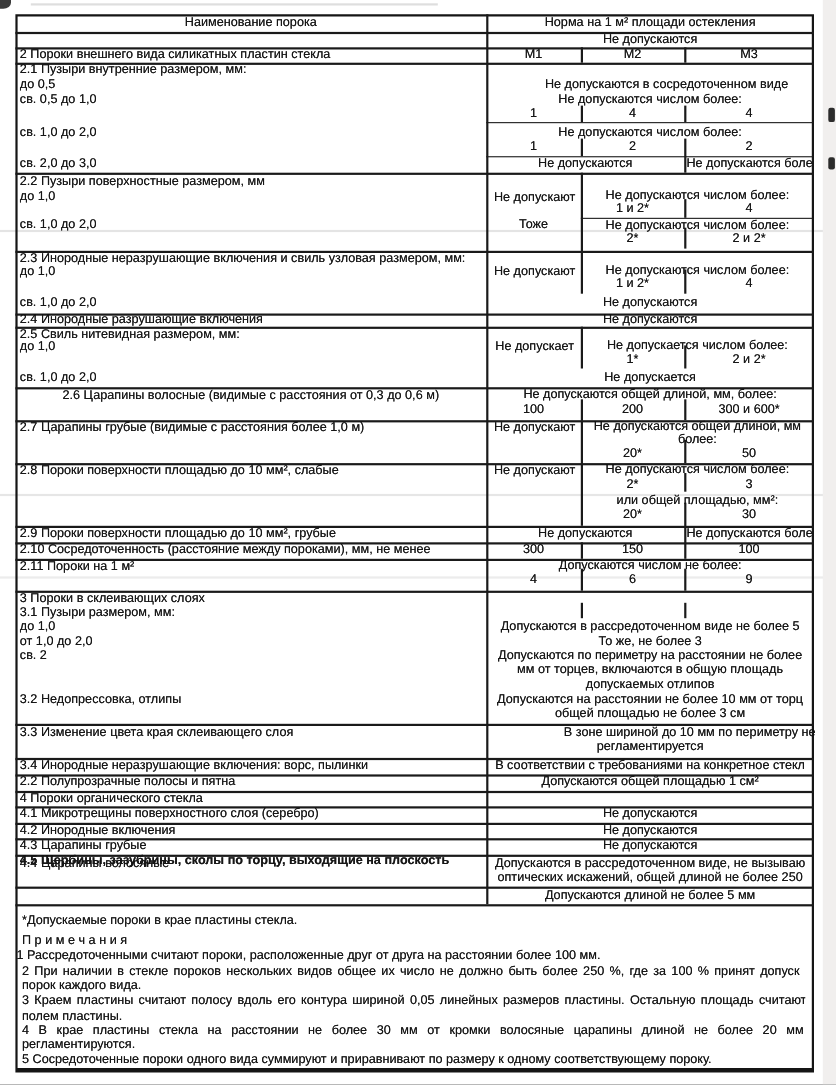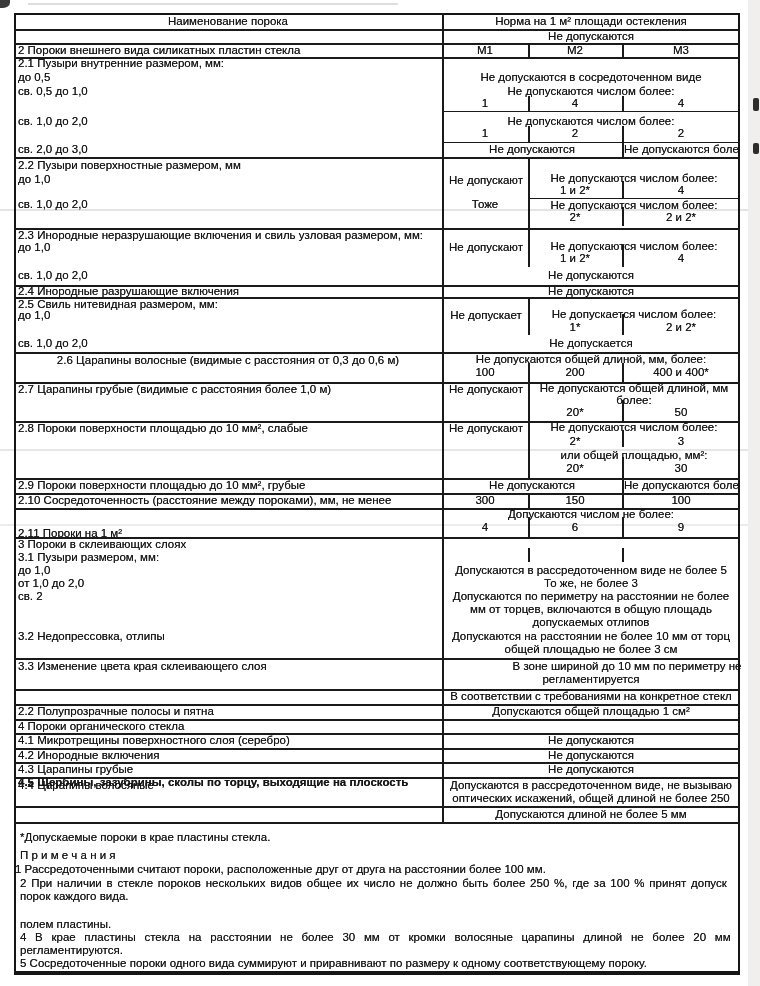--- a/index.html
+++ b/index.html
@@ -91,21 +91,21 @@
   <div class="t" style="left:18px;top:44px;width:420px;">2 Пороки внешнего вида силикатных пластин стекла</div>
   <div class="t c" style="left:444px;top:44px;width:82px;">М1</div>
   <div class="t c" style="left:530px;top:44px;width:90px;">М2</div>
   <div class="t c" style="left:624px;top:44px;width:114px;">М3</div>
 
   <div class="t" style="left:18px;top:57px;width:420px;">2.1 Пузыри внутренние размером, мм:</div>
   <div class="t" style="left:18px;top:71px;width:420px;">до 0,5</div>
   <div class="t" style="left:18px;top:85px;width:420px;">св. 0,5 до 1,0</div>
   <div class="t" style="left:18px;top:115px;width:420px;">св. 1,0 до 2,0</div>
   <div class="t" style="left:18px;top:143px;width:420px;">св. 2,0 до 3,0</div>
-  <div class="t c" style="left:444px;top:71px;width:294px;">Не допускаются в сосредоточенном виде</div>
+  <div class="t c" style="left:444px;top:71px;width:294px;padding-left:15px;">Не допускаются в сосредоточенном виде</div>
   <div class="t c" style="left:444px;top:85px;width:294px;">Не допускаются числом более:</div>
   <div class="t c" style="left:444px;top:97px;width:82px;">1</div>
   <div class="t c" style="left:530px;top:97px;width:90px;">4</div>
   <div class="t c" style="left:624px;top:97px;width:114px;">4</div>
   <div class="t c" style="left:444px;top:115px;width:294px;">Не допускаются числом более:</div>
   <div class="t c" style="left:444px;top:127px;width:82px;">1</div>
   <div class="t c" style="left:530px;top:127px;width:90px;">2</div>
   <div class="t c" style="left:624px;top:127px;width:114px;">2</div>
   <div class="t c" style="left:444px;top:143px;width:176px;">Не допускаются</div>
   <div class="t c" style="left:624px;top:143px;width:114px;">Не допускаются боле</div>
@@ -140,21 +140,21 @@
   <div class="t c" style="left:444px;top:309px;width:84px;">Не допускает</div>
   <div class="t c" style="left:530px;top:308px;width:208px;">Не допускается числом более:</div>
   <div class="t c" style="left:530px;top:321px;width:90px;">1*</div>
   <div class="t c" style="left:624px;top:321px;width:114px;">2 и 2*</div>
   <div class="t c" style="left:444px;top:337px;width:294px;">Не допускается</div>
 
   <div class="t" style="left:18px;top:354px;width:420px;text-align:center;">2.6 Царапины волосные (видимые с расстояния от 0,3 до 0,6 м)</div>
   <div class="t c" style="left:444px;top:353px;width:294px;">Не допускаются общей длиной, мм, более:</div>
   <div class="t c" style="left:444px;top:366px;width:82px;">100</div>
   <div class="t c" style="left:530px;top:366px;width:90px;">200</div>
-  <div class="t c" style="left:624px;top:366px;width:114px;">400 и 400*</div>
+  <div class="t c" style="left:624px;top:366px;width:114px;">300 и 600*</div>
 
   <div class="t" style="left:18px;top:383px;width:420px;">2.7 Царапины грубые (видимые с расстояния более 1,0 м)</div>
   <div class="t c" style="left:444px;top:383px;width:84px;">Не допускают</div>
   <div class="t c" style="left:530px;top:382px;width:208px;">Не допускаются общей длиной, мм</div>
   <div class="t c" style="left:530px;top:394px;width:208px;">более:</div>
   <div class="t c" style="left:530px;top:406px;width:90px;">20*</div>
   <div class="t c" style="left:624px;top:406px;width:114px;">50</div>
 
   <div class="t" style="left:18px;top:422px;width:420px;">2.8 Пороки поверхности площадью до 10 мм², слабые</div>
   <div class="t c" style="left:444px;top:422px;width:84px;">Не допускают</div>
@@ -167,21 +167,21 @@
 
   <div class="t" style="left:18px;top:479px;width:420px;">2.9 Пороки поверхности площадью до 10 мм², грубые</div>
   <div class="t c" style="left:444px;top:479px;width:176px;">Не допускаются</div>
   <div class="t c" style="left:624px;top:479px;width:114px;">Не допускаются боле</div>
 
   <div class="t" style="left:18px;top:494px;width:420px;">2.10 Сосредоточенность (расстояние между пороками), мм, не менее</div>
   <div class="t c" style="left:444px;top:494px;width:82px;">300</div>
   <div class="t c" style="left:530px;top:494px;width:90px;">150</div>
   <div class="t c" style="left:624px;top:494px;width:114px;">100</div>
 
-  <div class="t" style="left:18px;top:509px;width:420px;margin-top:18px;">2.11 Пороки на 1 м²</div>
+  <div class="t" style="left:18px;top:509px;width:420px;">2.11 Пороки на 1 м²</div>
   <div class="t c" style="left:444px;top:508px;width:294px;">Допускаются числом не более:</div>
   <div class="t c" style="left:444px;top:521px;width:82px;">4</div>
   <div class="t c" style="left:530px;top:521px;width:90px;">6</div>
   <div class="t c" style="left:624px;top:521px;width:114px;">9</div>
 
   <div class="t" style="left:18px;top:538px;width:420px;">3 Пороки в склеивающих  слоях</div>
   <div class="t" style="left:18px;top:551px;width:420px;">3.1 Пузыри размером, мм:</div>
   <div class="t" style="left:18px;top:564px;width:420px;">до 1,0</div>
   <div class="t" style="left:18px;top:577px;width:420px;">от 1,0 до 2,0</div>
   <div class="t" style="left:18px;top:590px;width:420px;">св. 2</div>
@@ -191,20 +191,21 @@
   <div class="t c" style="left:444px;top:603px;width:294px;">мм от торцев, включаются в общую площадь</div>
   <div class="t c" style="left:444px;top:616px;width:294px;">допускаемых отлипов</div>
   <div class="t" style="left:18px;top:630px;width:420px;">3.2 Недопрессовка, отлипы</div>
   <div class="t c" style="left:444px;top:630px;width:294px;">Допускаются на расстоянии не более 10 мм от торц</div>
   <div class="t c" style="left:444px;top:643px;width:294px;">общей площадью не более 3 см</div>
 
   <div class="t" style="left:18px;top:660px;width:420px;">3.3 Изменение цвета края склеивающего слоя</div>
   <div class="t c" style="left:444px;top:660px;width:294px;padding-left:36px;">В зоне шириной до 10 мм по периметру не</div>
   <div class="t c" style="left:444px;top:673px;width:294px;">регламентируется</div>
 
+  <div class="t" style="left:18px;top:690px;width:420px;">3.4 Инородные неразрушающие  включения: ворс, пылинки</div>
   <div class="t c" style="left:444px;top:690px;width:294px;">В соответствии с требованиями на конкретное стекл</div>
 
   <div class="t" style="left:18px;top:705px;width:420px;">2.2 Полупрозрачные полосы и пятна</div>
   <div class="t c" style="left:444px;top:705px;width:294px;">Допускаются общей площадью 1 см²</div>
 
   <div class="t" style="left:18px;top:720px;width:420px;">4 Пороки органического стекла</div>
   <div class="t" style="left:18px;top:734px;width:420px;">4.1 Микротрещины поверхностного слоя (серебро)</div>
   <div class="t c" style="left:444px;top:734px;width:294px;">Не допускаются</div>
   <div class="t" style="left:18px;top:749px;width:420px;">4.2 Инородные включения</div>
   <div class="t c" style="left:444px;top:749px;width:294px;">Не допускаются</div>
@@ -214,18 +215,19 @@
   <div class="t c" style="left:444px;top:779px;width:294px;">Допускаются в рассредоточенном виде, не вызываю</div>
   <div class="t c" style="left:444px;top:792px;width:294px;">оптических искажений, общей длиной не более 250</div>
   <div class="t" style="left:18px;top:776px;width:420px;font-weight:bold;">4.5 Щербины, зазубрины, сколы по торцу, выходящие на плоскость</div>
   <div class="t c" style="left:444px;top:808px;width:294px;">Допускаются длиной не более 5 мм</div>
 
   <div class="t" style="left:20px;top:831px;width:712px;">*Допускаемые пороки в крае пластины стекла.</div>
   <div class="t" style="left:20px;top:849px;width:712px;">П р и м е ч а н и я</div>
   <div class="t" style="left:15px;top:863px;width:712px;">1 Рассредоточенными считают пороки, расположенные друг от друга на расстоянии более 100 мм.</div>
   <div class="t" style="left:20px;top:877px;width:712px;word-spacing:1.6px;">2 При наличии в стекле пороков нескольких видов общее их число не должно быть более 250 %, где за 100 % принят допуск</div>
   <div class="t" style="left:20px;top:890px;width:712px;">порок каждого вида.</div>
+  <div class="t" style="left:20px;top:904px;width:712px;word-spacing:1.6px;">3 Краем пластины считают полосу вдоль его контура шириной 0,05 линейных размеров пластины. Остальную площадь считают</div>
   <div class="t" style="left:20px;top:918px;width:712px;">полем пластины.</div>
   <div class="t" style="left:20px;top:931px;width:712px;word-spacing:5.5px;">4 В крае пластины стекла на расстоянии не более 30 мм от кромки волосяные царапины длиной не более 20 мм</div>
   <div class="t" style="left:20px;top:944px;width:712px;">регламентируются.</div>
   <div class="t" style="left:20px;top:957px;width:712px;">5 Сосредоточенные пороки одного вида суммируют и приравнивают по размеру к одному соответствующему пороку.</div>
 
 </div>
 
 </body></html>

